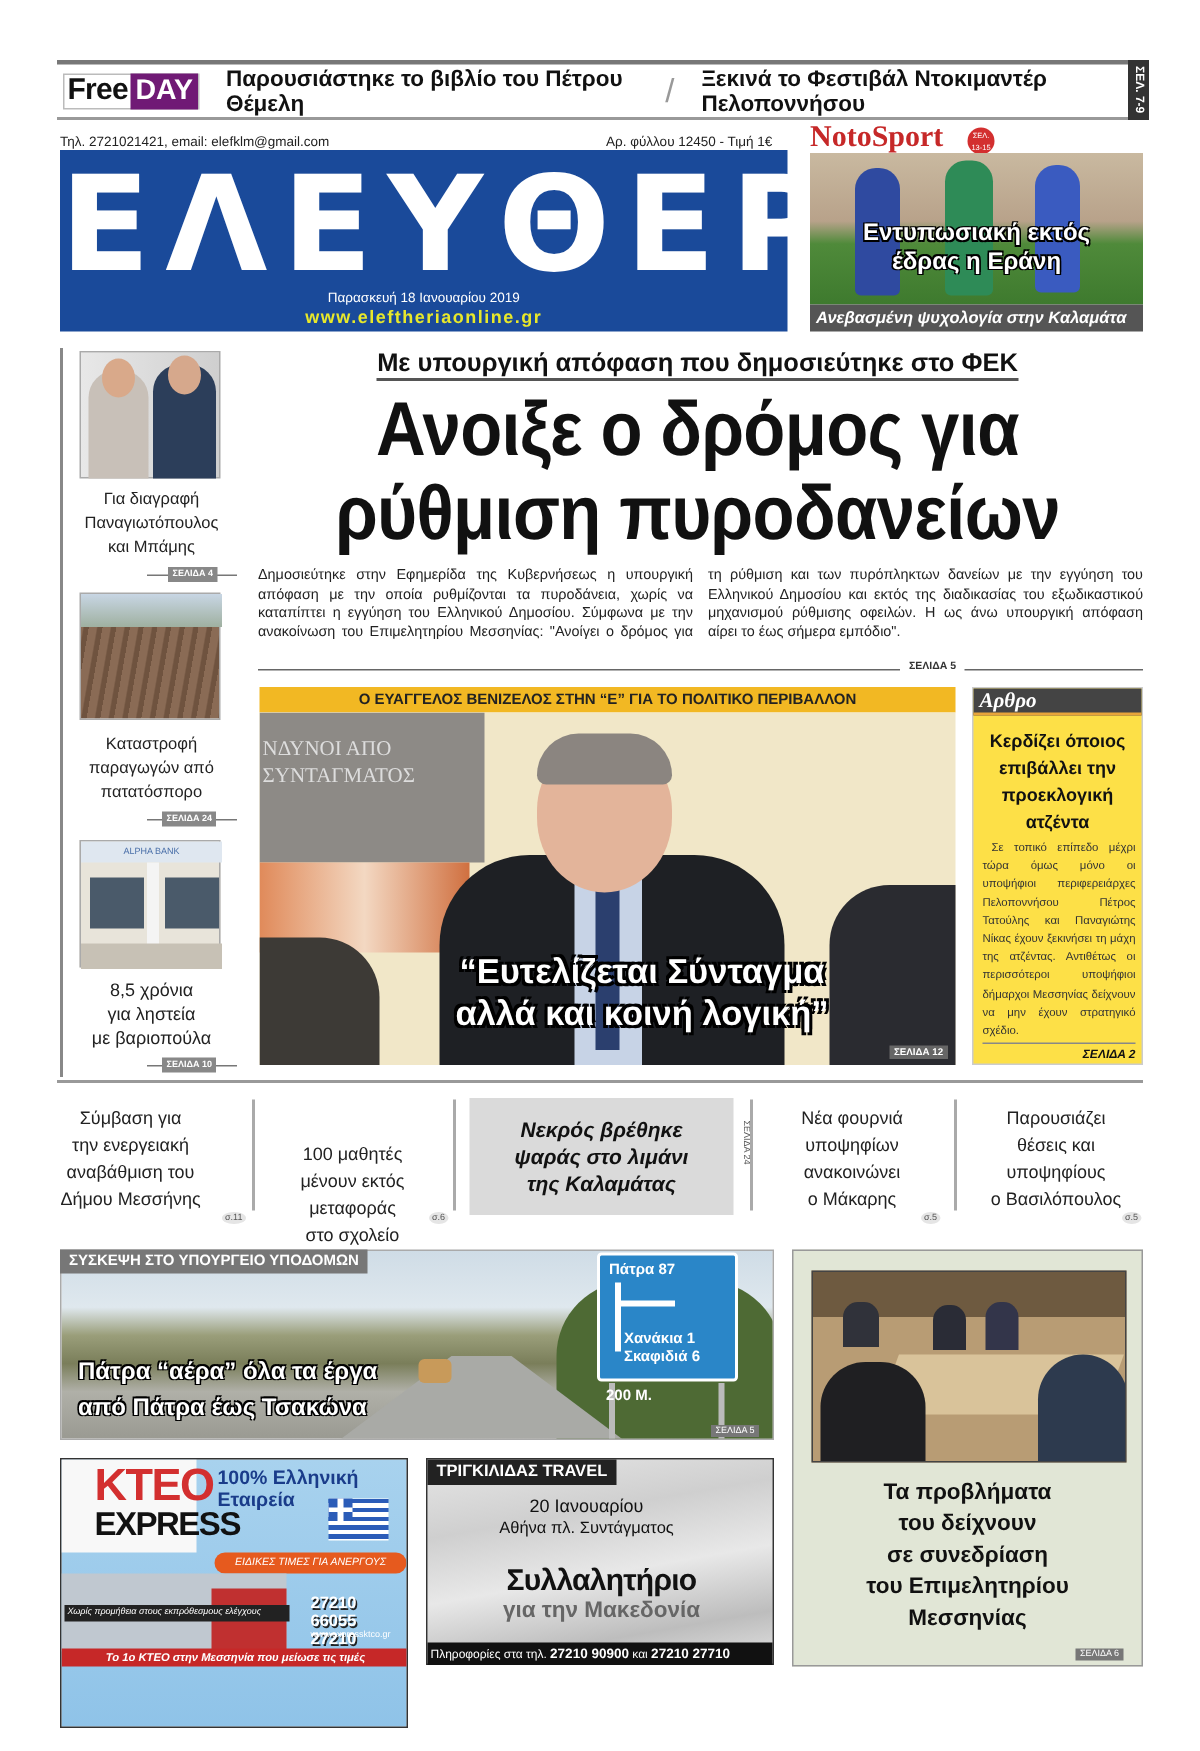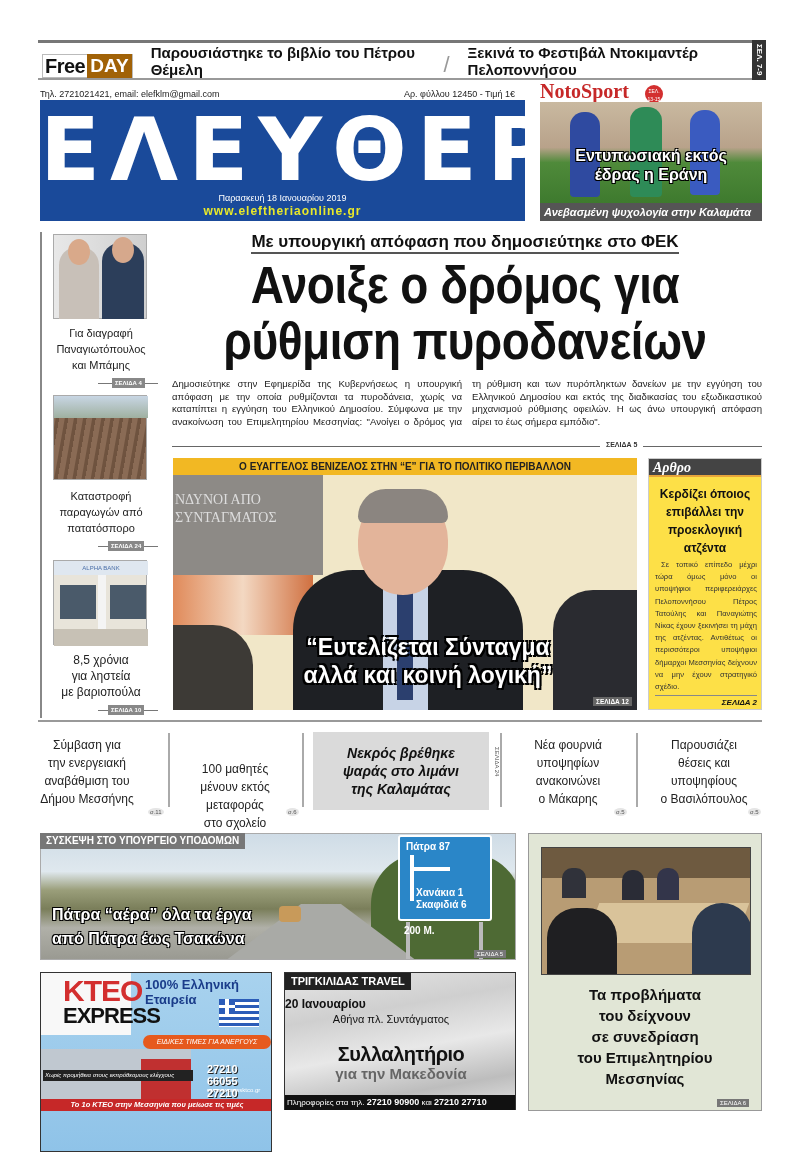--- a/index.html
+++ b/index.html
@@ -1,23 +1,23 @@
 <!DOCTYPE html>
 <html><head>
 <meta charset="utf-8">
 <style>
   * { box-sizing: border-box; margin: 0; padding: 0; }
   body { width: 800px; height: 1167px; background: #ffffff; font-family: "Liberation Sans", sans-serif; color: #111; position: relative; overflow: hidden; }
   .abs { position: absolute; }
 
   
-  .topbar { left: 38px; top: 40px; width: 724px; height: 40px; border-top: 3px solid #777; border-bottom: 2px solid #999; display: flex; align-items: flex-end; }
+  .topbar { left: 38px; top: 40px; width: 724px; height: 40px; border-top: 3px solid #777; border-bottom: 2px solid #999; display: flex; align-items: center; }
   .freeday { margin-left: 4px; display: flex; border: 1px solid #bbb; height: 24px; align-items: center; }
   .freeday .free { font-weight: bold; font-size: 20px; color: #111; padding: 0 2px; letter-spacing: -0.5px; font-family: "Liberation Sans", sans-serif; }
-  .freeday .day { background: #a16207; color: #fff; font-weight: bold; font-size: 19px; padding: 1px 3px; height: 24px; line-height: 22px; }
+  .freeday .day { background: #701a75; color: #fff; font-weight: bold; font-size: 19px; padding: 1px 3px; height: 24px; line-height: 22px; }
   .topbar .head1 { margin-left: 18px; font-size: 15px; font-weight: bold; }
   .topbar .slash { margin: 0 18px; font-size: 22px; color: #999; font-weight: normal; }
   .topbar .head2 { font-size: 15px; font-weight: bold; }
   .sel-tab { left: 752px; top: 40px; width: 14px; height: 40px; background: #333; color: #fff; font-size: 8px; font-weight: bold; writing-mode: vertical-rl; text-align: center; line-height: 14px; }
 
   .contact { left: 40px; top: 89px; font-size: 9px; color: #222; }
   .issue { left: 404px; top: 89px; font-size: 9px; color: #222; }
 
   
   .masthead { left: 40px; top: 100px; width: 485px; height: 121px; background: #1a4a9a; }
@@ -136,21 +136,21 @@
   .kteo .bldg { left: 0; top: 76px; width: 150px; height: 52px; background: #c0c8d0; }
   .kteo .bldg-red { left: 100px; top: 86px; width: 50px; height: 42px; background: #c03030; }
   .kteo .banner { left: 2px; top: 97px; width: 150px; height: 11px; background: #222; color: #fff; font-size: 6px; font-style: italic; line-height: 11px; padding-left: 2px; }
   .kteo .phones { left: 166px; top: 90px; color: #fff; font-size: 11px; font-weight: bold; line-height: 12px; text-shadow: 1px 1px 0 #222; }
   .kteo .url { left: 166px; top: 114px; color: #fff; font-size: 6px; }
   .kteo .foot { left: 0; top: 126px; width: 232px; height: 12px; background: #c62828; color: #fff; font-size: 7.5px; font-weight: bold; font-style: italic; text-align: center; line-height: 12px; }
 
   
   .travel { left: 284px; top: 972px; width: 232px; height: 138px; background: linear-gradient(170deg, #e6e6e6 0%, #cfcfcf 30%, #e8e8e8 55%, #bdbdbd 80%, #e2e2e2 100%); border: 1px solid #333; }
   .travel .tag { left: 0; top: 0; height: 17px; padding: 0 6px; background: #222; color: #fff; font-size: 11px; font-weight: bold; line-height: 17px; }
-  .travel .date { left: 0; top: 24px; width: 232px; text-align: left; font-size: 12px; font-weight: bold; line-height: 14px; padding-right: 20px; }
+  .travel .date { left: 0; top: 24px; width: 232px; text-align: center; font-size: 12px; font-weight: normal; line-height: 14px; padding-right: 20px; }
   .travel .place { left: 0; top: 39px; width: 232px; text-align: center; font-size: 11px; line-height: 14px; padding-right: 20px; }
   .travel .rally { left: 0; top: 70px; width: 232px; text-align: center; font-size: 20px; font-weight: bold; line-height: 22px; letter-spacing: -0.5px; }
   .travel .mk { left: 0; top: 92px; width: 232px; text-align: center; font-size: 15px; font-weight: bold; color: #666; line-height: 18px; }
   .travel .foot { left: 0; top: 122px; width: 230px; height: 15px; background: #111; color: #fff; font-size: 8px; line-height: 15px; padding-left: 2px; }
   .travel .foot b { font-size: 9px; }
 </style>
 </head>
 <body>
 
 <div class="abs topbar">

